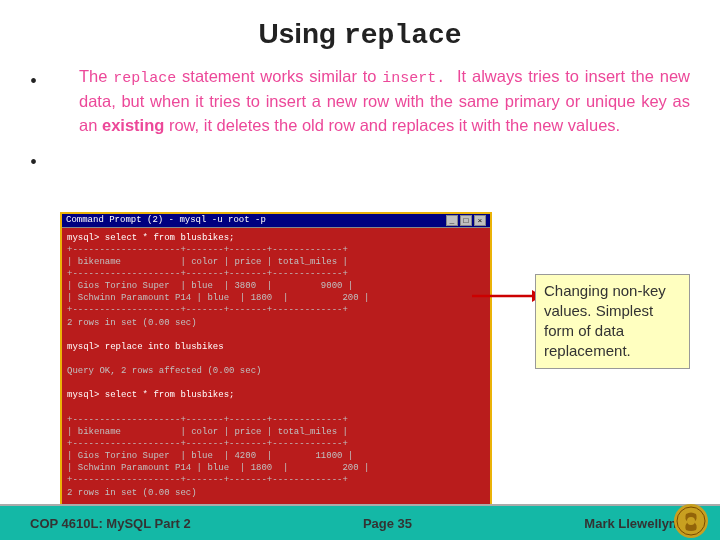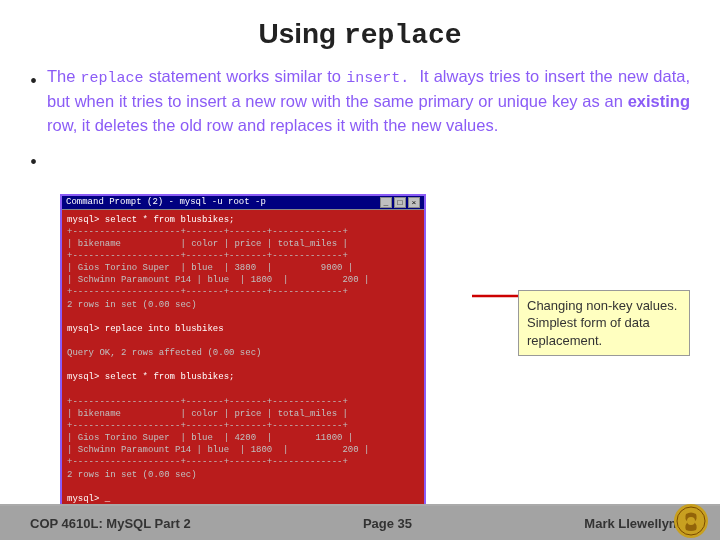--- a/index.html
+++ b/index.html
@@ -53,43 +53,45 @@
       font-size: 20px;
       line-height: 1.4;
       color: #222;
       flex-shrink: 0;
       margin-top: 2px;
     }
 
     .bullet-text {
       font-size: 16.5px;
       line-height: 1.45;
-      color: #8b5cf6;
+      color: #ec4899;
       text-align: justify;
       font-family: Arial, sans-serif;
+      margin-left: 32px;
     }
 
     .bullet-text code {
       font-family: 'Courier New', Courier, monospace;
       font-size: 15px;
     }
 
     .screenshot-area {
       position: relative;
       margin-top: 10px;
       margin-left: 30px;
     }
 
     .cmd-window {
-      width: 366px;
+      width: 432px;
       background: #000080;
-      border: 2px solid #8b5cf6;
+      border: 2px solid #eab308;
       font-family: 'Courier New', Courier, monospace;
       font-size: 9.5px;
       color: #c0c0c0;
+      margin-top: 18px;
     }
 
     .cmd-titlebar {
       background: #000080;
       color: #fff;
       padding: 1px 4px;
       font-size: 9px;
       display: flex;
       justify-content: space-between;
       align-items: center;
@@ -120,47 +122,47 @@
       padding: 4px 5px;
       font-size: 9px;
       line-height: 1.35;
       min-height: 210px;
     }
     .cmd-body .white { color: #ffffff; }
 
     .tooltip-box {
       position: absolute;
       right: 0;
-      top: 96px;
-      width: 172px;
+      top: 80px;
+      width: 155px;
       background: #ffffc0;
       border: 1px solid #999;
       padding: 6px 8px;
-      font-size: 13px;
+      font-size: 15px;
       font-family: Arial, sans-serif;
       color: #333;
       line-height: 1.35;
     }
 
     .arrow-overlay {
       position: absolute;
       right: 155px;
       top: 100px;
       width: 60px;
       height: 30px;
       pointer-events: none;
     }
 
     .footer {
       position: absolute;
       bottom: 0;
       left: 0;
       right: 0;
       height: 36px;
-      background: #a3a3a3;
+      background: #14b8a6;
       border-top: 2px solid #aaa;
       display: flex;
       align-items: center;
       justify-content: space-between;
       padding: 0 30px;
     }
 
     .footer-left, .footer-center, .footer-right {
       font-size: 13px;
       font-family: Arial, sans-serif;

